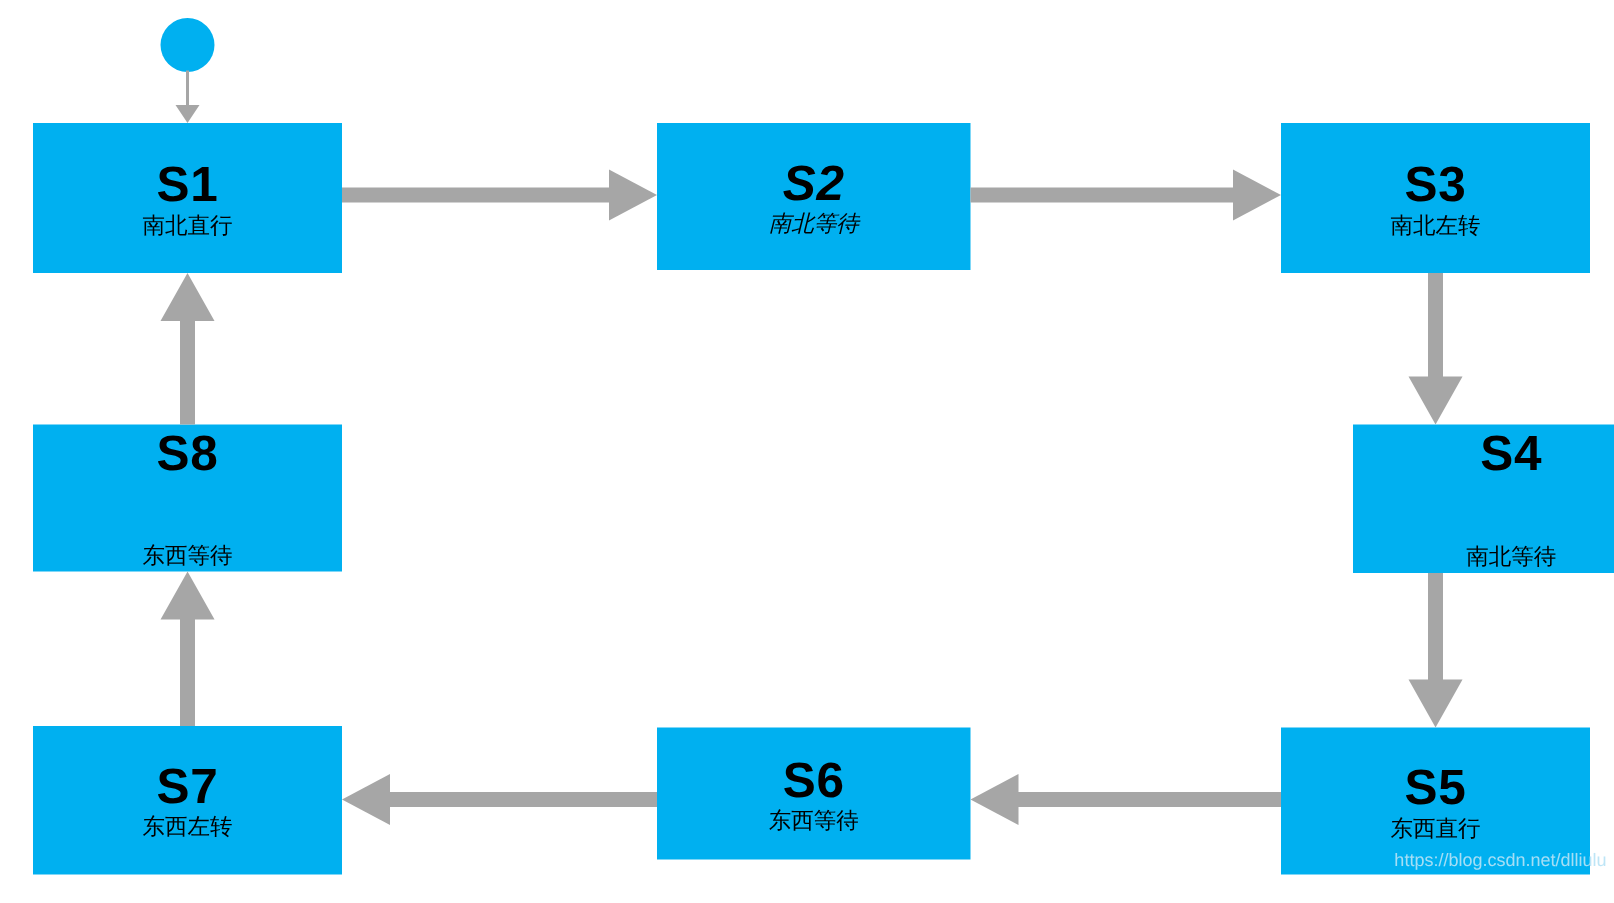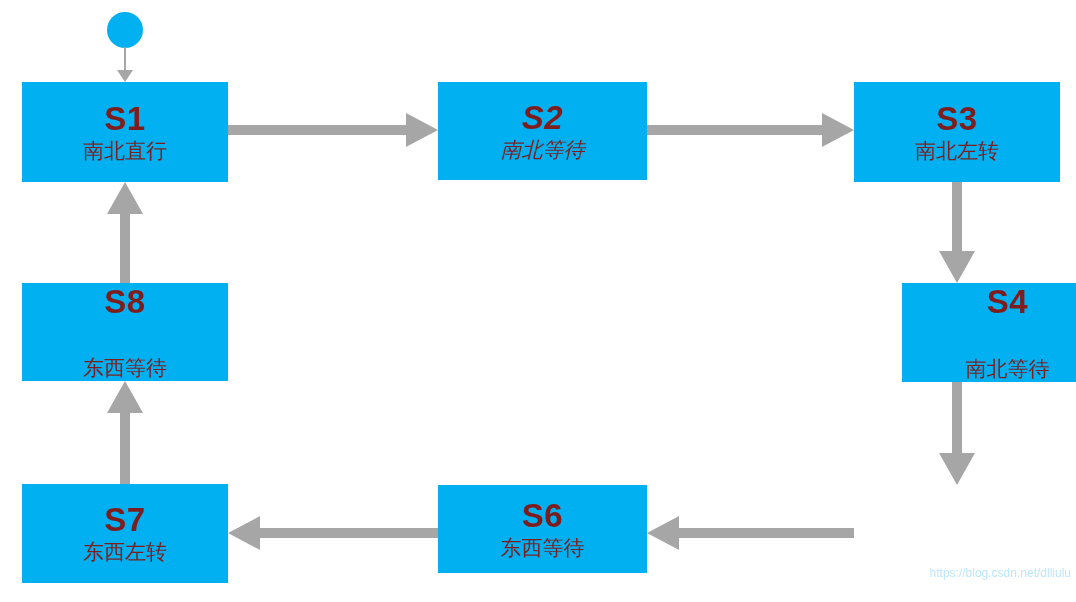--- a/index.html
+++ b/index.html
@@ -3,25 +3,25 @@
 <meta charset="utf-8">
 <style>
   html,body { margin:0; padding:0; background:#ffffff; }
   #canvas {
     position:relative; width:1076px; height:602px; background:#ffffff;
     font-family:"Liberation Sans","DejaVu Sans",sans-serif; overflow:hidden;
   }
 
   
   .node {
-    position:absolute; background:#00b0f0; color:#7f1d1d;
+    position:absolute; background:#00b0f0; color:#000000;
     display:flex; flex-direction:column; align-items:center; justify-content:center;
   }
   .node .id    { font-size:33px; font-weight:bold; line-height:1.15; letter-spacing:0.5px; }
-  .node .label { font-size:21px; font-weight:normal; line-height:1.25; }
+  .node .label { font-size:15px; font-weight:normal; line-height:1.25; }
 
   #n-s1 { left:22px;  top:82px;  width:206px; height:100px; }
   #n-s2 { left:438px; top:82px;  width:209px; height:98px;font-style:italic;  }
   #n-s3 { left:854px; top:82px;  width:206px; height:100px; }
   #n-s4 { left:902px; top:283px; width:211px; height:99px;justify-content:space-between;  }
   #n-s5 { left:854px; top:485px; width:206px; height:98px;  }
   #n-s6 { left:438px; top:485px; width:209px; height:88px;  }
   #n-s7 { left:22px;  top:484px; width:206px; height:99px;  }
   #n-s8 { left:22px;  top:283px; width:206px; height:98px;justify-content:space-between;  }
 
@@ -107,20 +107,24 @@
     <div class="label">南北等待</div>
   </div>
   <div class="node" id="n-s3">
     <div class="id">S3</div>
     <div class="label">南北左转</div>
   </div>
   <div class="node" id="n-s4">
     <div class="id">S4</div>
     <div class="label">南北等待</div>
   </div>
+  <div class="node" id="n-s5">
+    <div class="id">S5</div>
+    <div class="label">东西直行</div>
+  </div>
   <div class="node" id="n-s6">
     <div class="id">S6</div>
     <div class="label">东西等待</div>
   </div>
   <div class="node" id="n-s7">
     <div class="id">S7</div>
     <div class="label">东西左转</div>
   </div>
   <div class="node" id="n-s8">
     <div class="id">S8</div>

